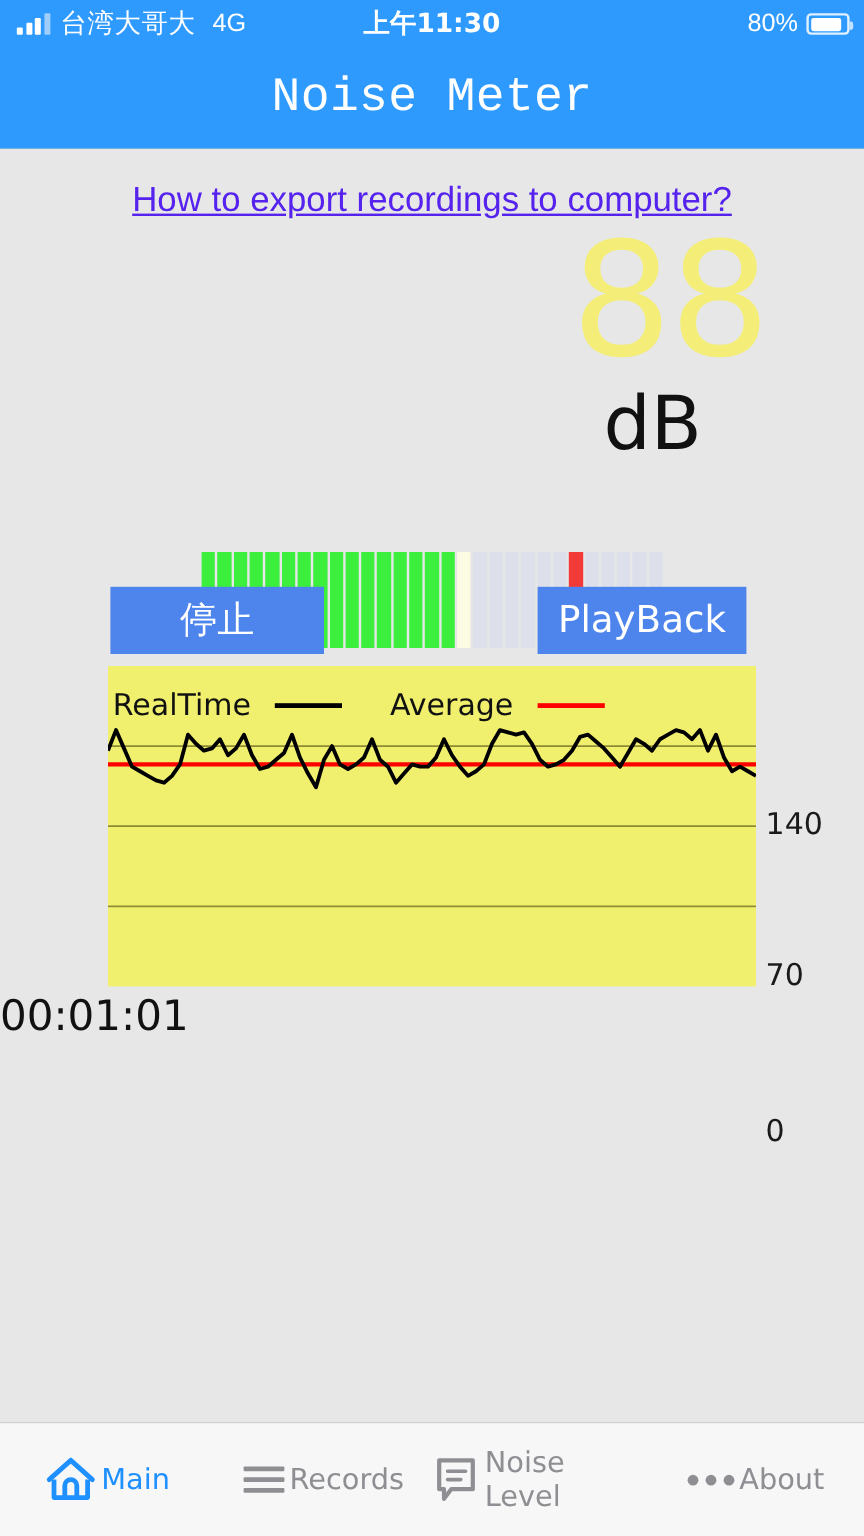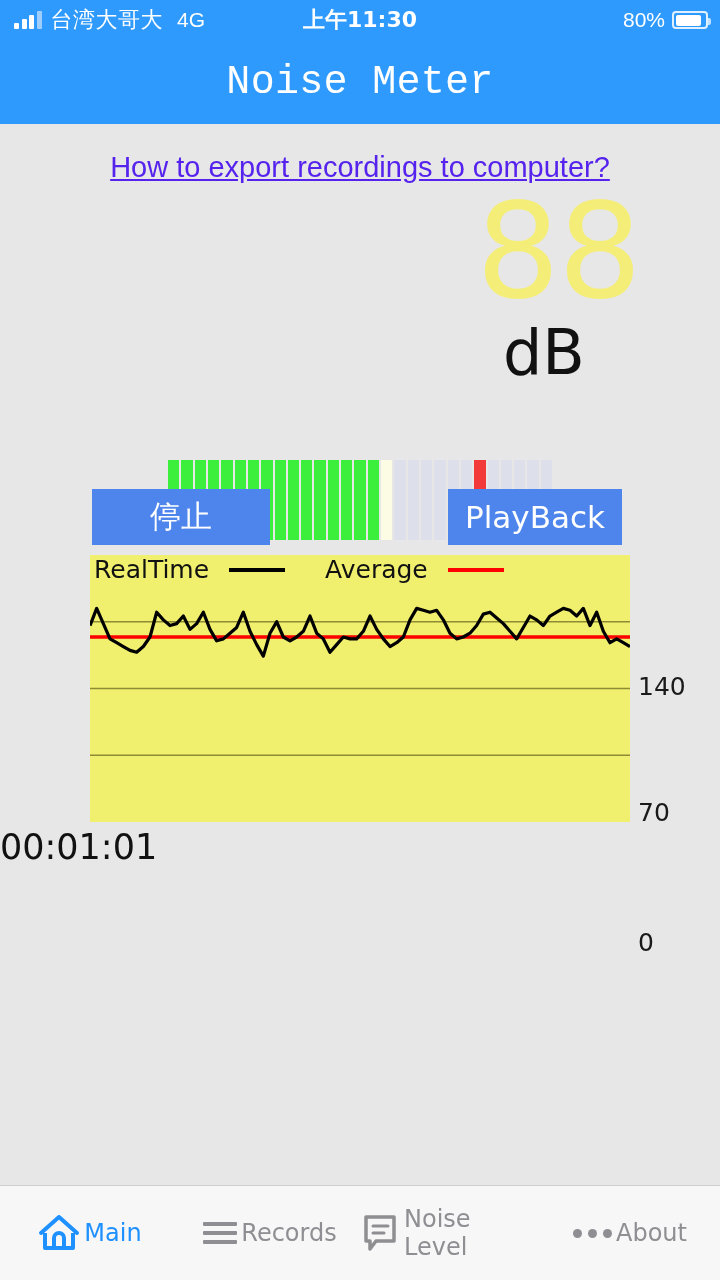--- a/index.html
+++ b/index.html
@@ -226,21 +226,21 @@
     width: 540px; height: 267px;
   }
   .chart-plot {
     position: absolute;
     inset: 0;
     background: #f0ef6e;
   }
   .chart-svg { position: absolute; inset: 0; }
   .legend {
     position: absolute;
-    left: 4px; top: 0;
+    left: 4px; top: 18px;
     display: flex;
     align-items: center;
     gap: 16px;
     font-size: 25px;
     color: #111;
     font-family: "DejaVu Sans", "Liberation Sans", sans-serif;
   }
   .legend .lg-label { margin-right: 4px; }
   .legend .lg-swatch {
     display: inline-block;

